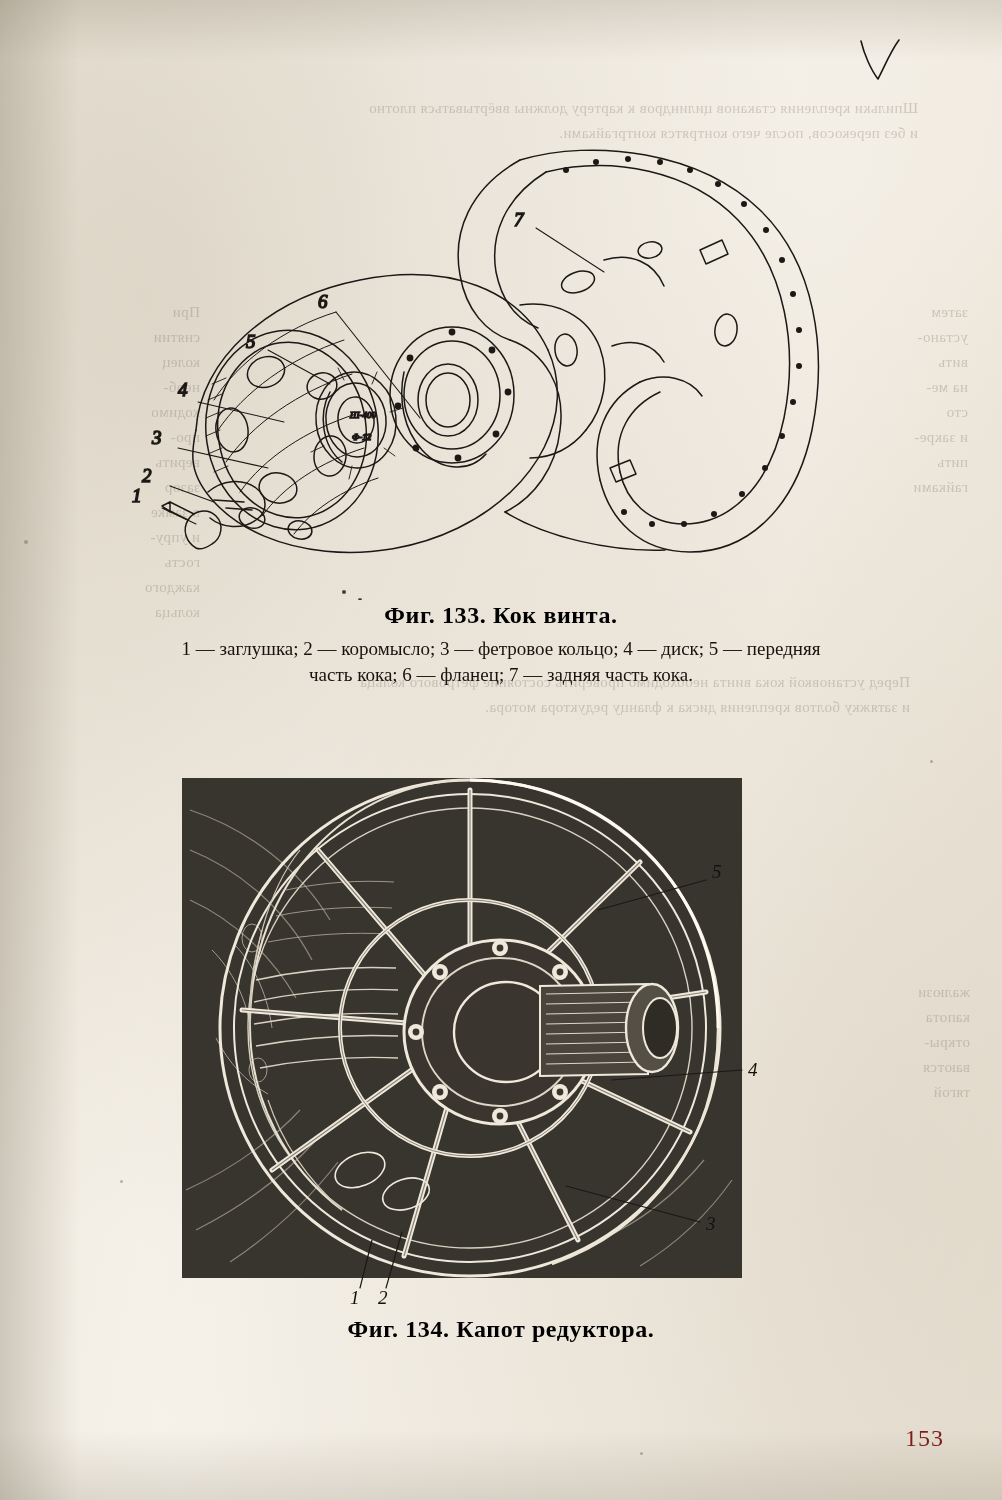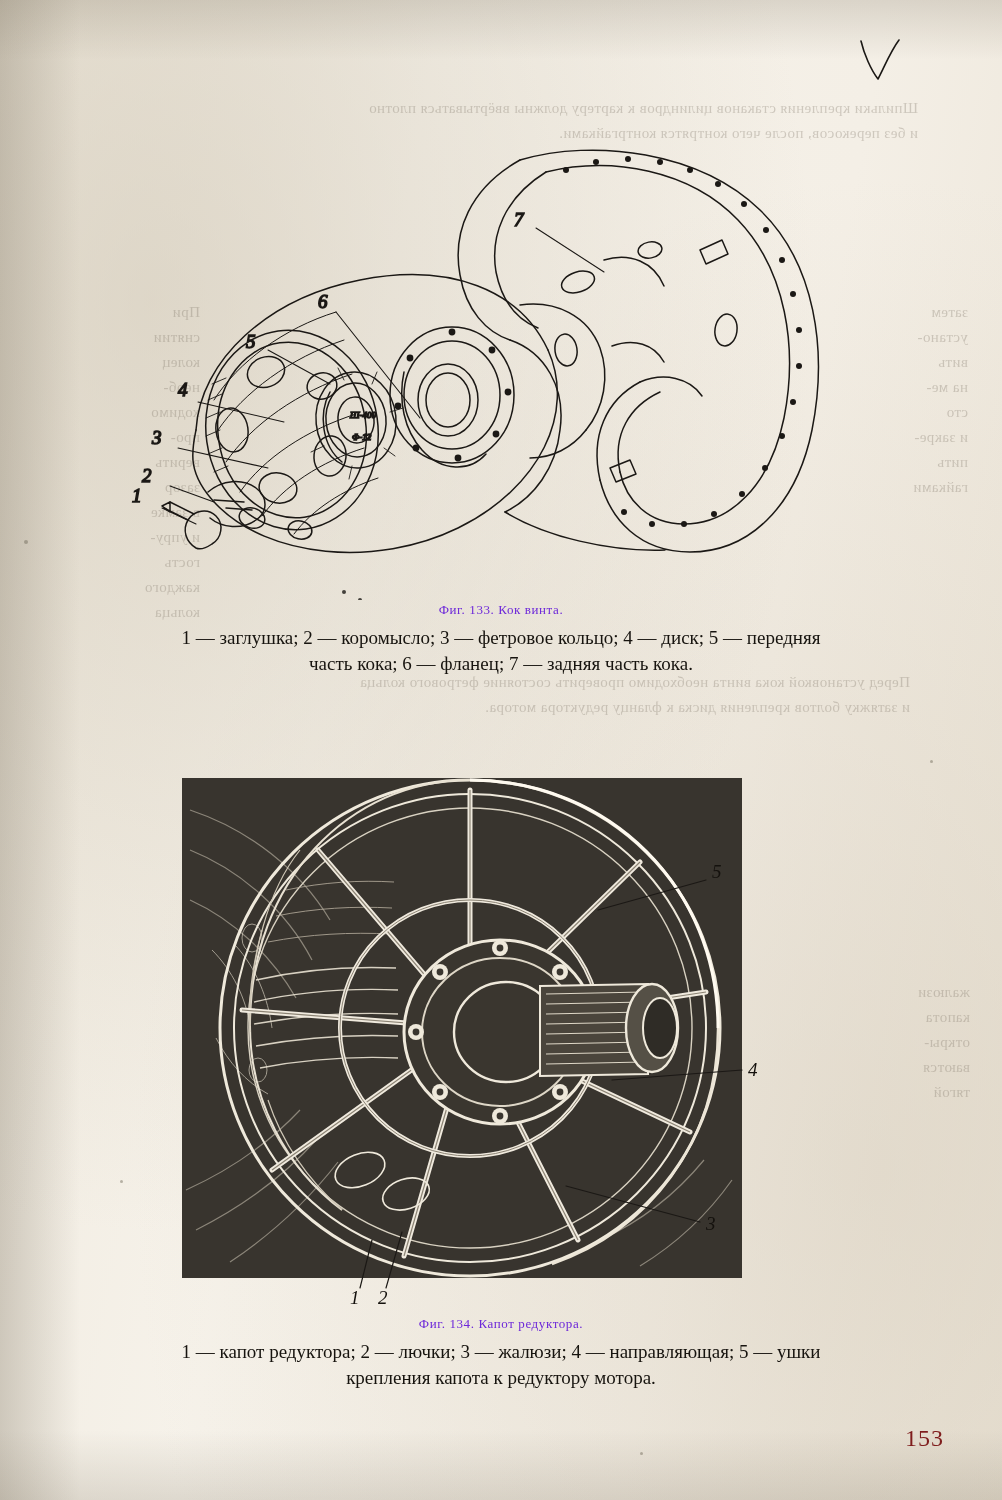--- a/index.html
+++ b/index.html
@@ -72,24 +72,24 @@
   }
   #bleed-lower {
     left: 830px; top: 980px; width: 140px;
   }
   .figure-wrap {
     position: absolute;
     left: 0; right: 0;
   }
   .fig-caption {
     text-align: center;
-    font-size: 13px;
-    font-weight: normal;
+    font-size: 24px;
+    font-weight: bold;
     letter-spacing: 0.6px;
-    color: #6d28d9;
+    color: #000000;
   }
   .fig-legend {
     margin: 7px auto 0;
     width: 640px;
     text-align: center;
     font-size: 19px;
     line-height: 26px;
     color: #17140f;
   }
   .page-number {
@@ -457,21 +457,20 @@
         <path class="ln" d="M402 462 L386 518" stroke-width="1.2"></path>
         <text class="lbl" x="712" y="108">5</text>
         <text class="lbl" x="748" y="306">4</text>
         <text class="lbl" x="706" y="460">3</text>
         <text class="lbl" x="350" y="534">1</text>
         <text class="lbl" x="378" y="534">2</text>
       </g>
     </svg>
 
     <div class="fig-caption" style="margin-top:6px;">Фиг. 134. Капот редуктора.</div>
-    <div class="fig-legend">1 — капот редуктора;  2 — лючки;  3 — жалюзи;  4 — направляющая;  5 — ушки крепления капота к редуктору мотора.</div>
   </div>
 
   <div class="page-number">153</div>
 
   <div class="speck" style="left:24px; top:540px; width:4px; height:4px;"></div>
   <div class="speck" style="left:930px; top:760px; width:3px; height:3px;"></div>
   <div class="speck" style="left:640px; top:1452px; width:3px; height:3px;"></div>
   <div class="speck" style="left:120px; top:1180px; width:3px; height:3px;"></div>
 </div>
 

